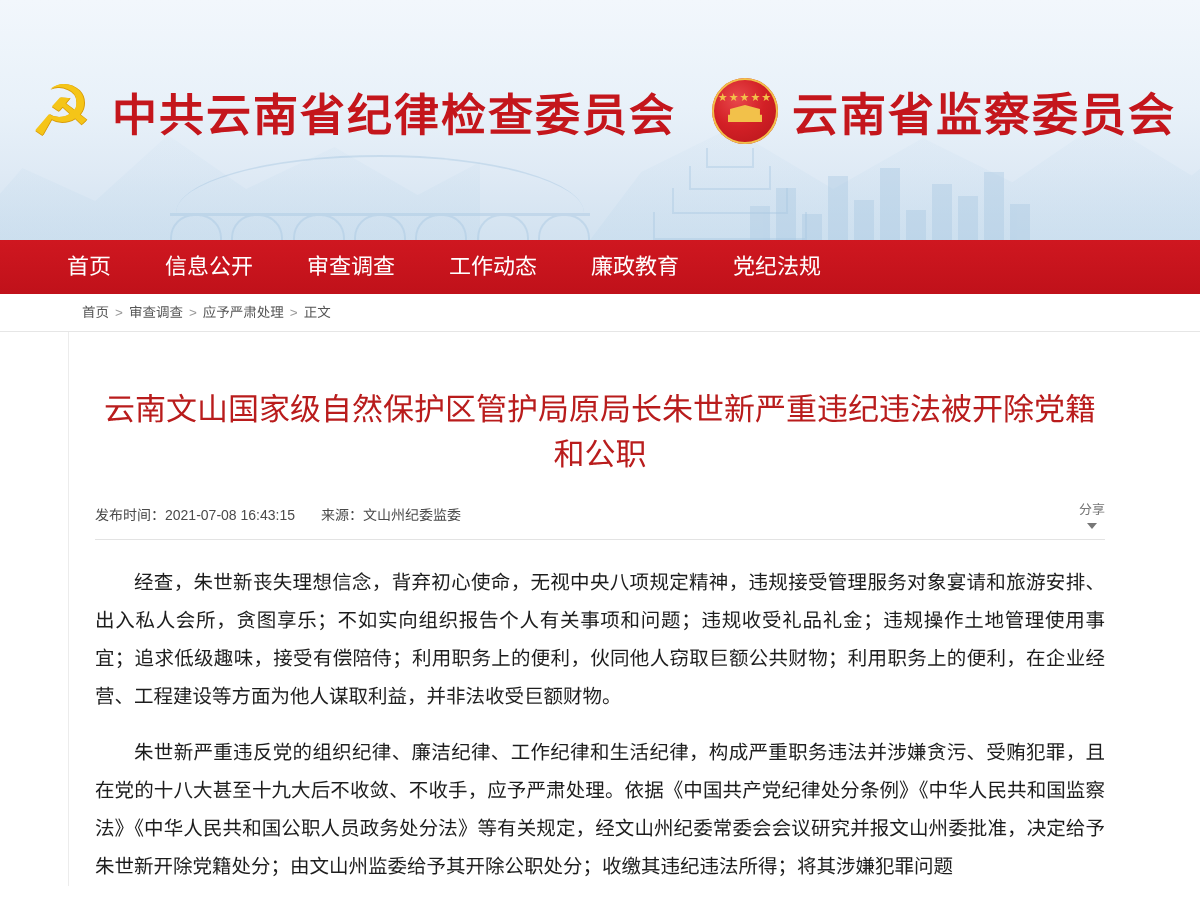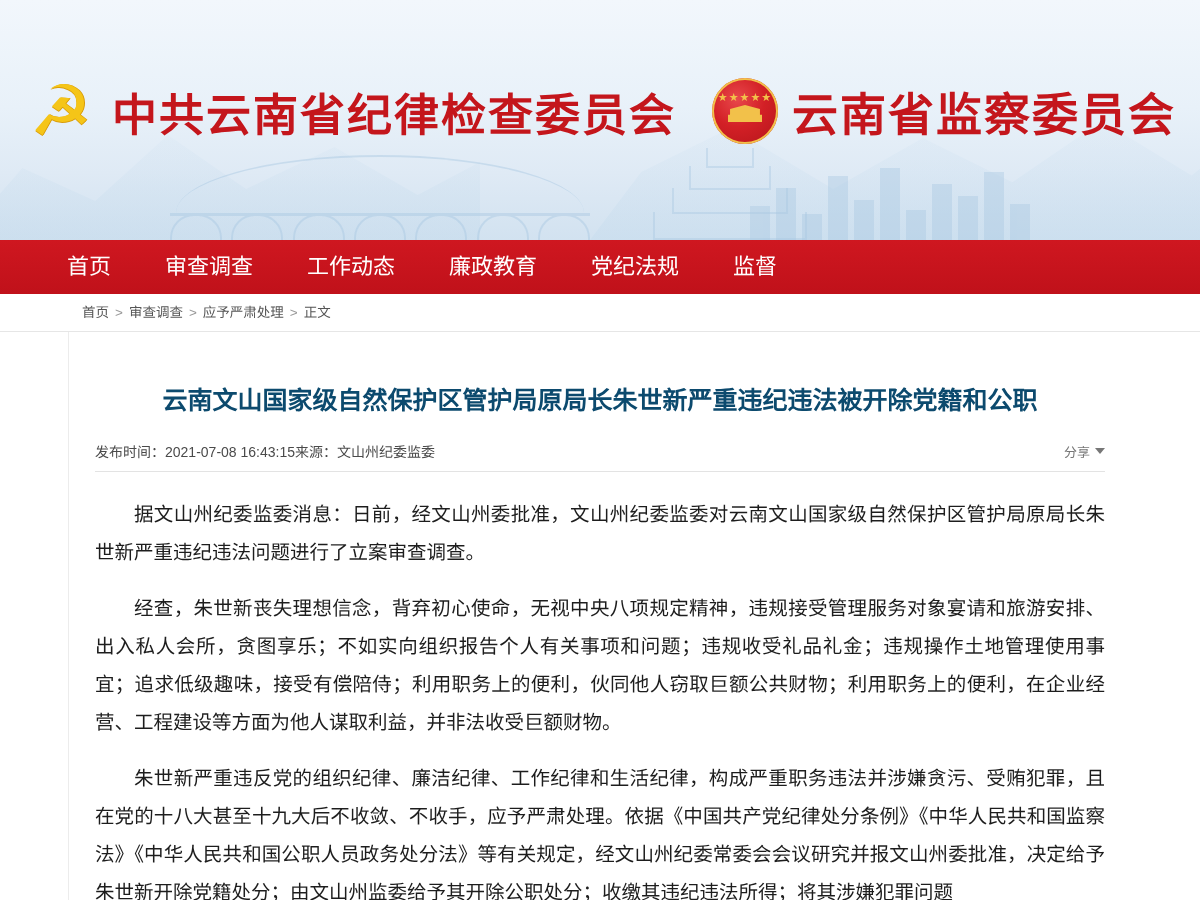--- a/index.html
+++ b/index.html
@@ -191,41 +191,41 @@
     bottom: 0;
     width: 1px;
     background: #ececec;
   }
   .article {
     width: 1010px;
     margin: 0 auto;
     padding-top: 34px;
   }
   .headline {
-    font-size: 25px;
-    font-weight: bold;
-    color: #0c4a6e;
+    font-size: 31px;
+    font-weight: normal;
+    color: #b91c1c;
     text-align: center;
     line-height: 1.45;
     font-family: "DejaVu Sans", "Liberation Sans", sans-serif;
   }
   .meta {
     margin-top: 22px;
     padding-bottom: 10px;
     border-bottom: 1px solid #e3e3e3;
     display: flex;
     align-items: center;
     justify-content: space-between;
     font-size: 14px;
     color: #4a4a4a;
   }
-  .meta .left { display: flex; }
+  .meta .left { display: flex; gap: 26px; }
   .meta .share {
     display: flex; align-items: center; gap: 5px;
-    font-size: 13px; color: #777; cursor: pointer;
+    font-size: 13px; color: #777; cursor: pointer; flex-direction: column;
   }
   .meta .share .caret {
     width: 0; height: 0;
     border-left: 5px solid transparent;
     border-right: 5px solid transparent;
     border-top: 6px solid #777;
     display: inline-block;
   }
   .body {
     margin-top: 24px;
@@ -290,25 +290,25 @@
     <div class="emblem-national">
       <div class="stars">★★★★★</div>
       <div class="gate"></div>
     </div>
     <div class="brand-title-2">云南省监察委员会</div>
   </div>
 </div>
 
 <div class="navbar">
   <a href="#">首页</a>
+  <a href="#">信息公开</a>
   <a href="#">审查调查</a>
   <a href="#">工作动态</a>
   <a href="#">廉政教育</a>
   <a href="#">党纪法规</a>
-  <a href="#">监督</a>
 </div>
 
 <div class="crumbwrap">
   <div class="crumb">
     <a href="#">首页</a>
     <span class="sep">&gt;</span>
     <a href="#">审查调查</a>
     <span class="sep">&gt;</span>
     <a href="#">应予严肃处理</a>
     <span class="sep">&gt;</span>
@@ -327,18 +327,17 @@
         <span><span>发布时间：</span><span>2021-07-08 16:43:15</span></span>
         <span><span>来源：</span><span>文山州纪委监委</span></span>
       </div>
       <div class="share">
         <span>分享</span>
         <span class="caret"></span>
       </div>
     </div>
 
     <div class="body">
-      <p>据文山州纪委监委消息：日前，经文山州委批准，文山州纪委监委对云南文山国家级自然保护区管护局原局长朱世新严重违纪违法问题进行了立案审查调查。</p>
       <p>经查，朱世新丧失理想信念，背弃初心使命，无视中央八项规定精神，违规接受管理服务对象宴请和旅游安排、出入私人会所，贪图享乐；不如实向组织报告个人有关事项和问题；违规收受礼品礼金；违规操作土地管理使用事宜；追求低级趣味，接受有偿陪侍；利用职务上的便利，伙同他人窃取巨额公共财物；利用职务上的便利，在企业经营、工程建设等方面为他人谋取利益，并非法收受巨额财物。</p>
       <p>朱世新严重违反党的组织纪律、廉洁纪律、工作纪律和生活纪律，构成严重职务违法并涉嫌贪污、受贿犯罪，且在党的十八大甚至十九大后不收敛、不收手，应予严肃处理。依据《中国共产党纪律处分条例》《中华人民共和国监察法》《中华人民共和国公职人员政务处分法》等有关规定，经文山州纪委常委会会议研究并报文山州委批准，决定给予朱世新开除党籍处分；由文山州监委给予其开除公职处分；收缴其违纪违法所得；将其涉嫌犯罪问题</p>
     </div>
   </div>
 </div>
 
 </body></html>

